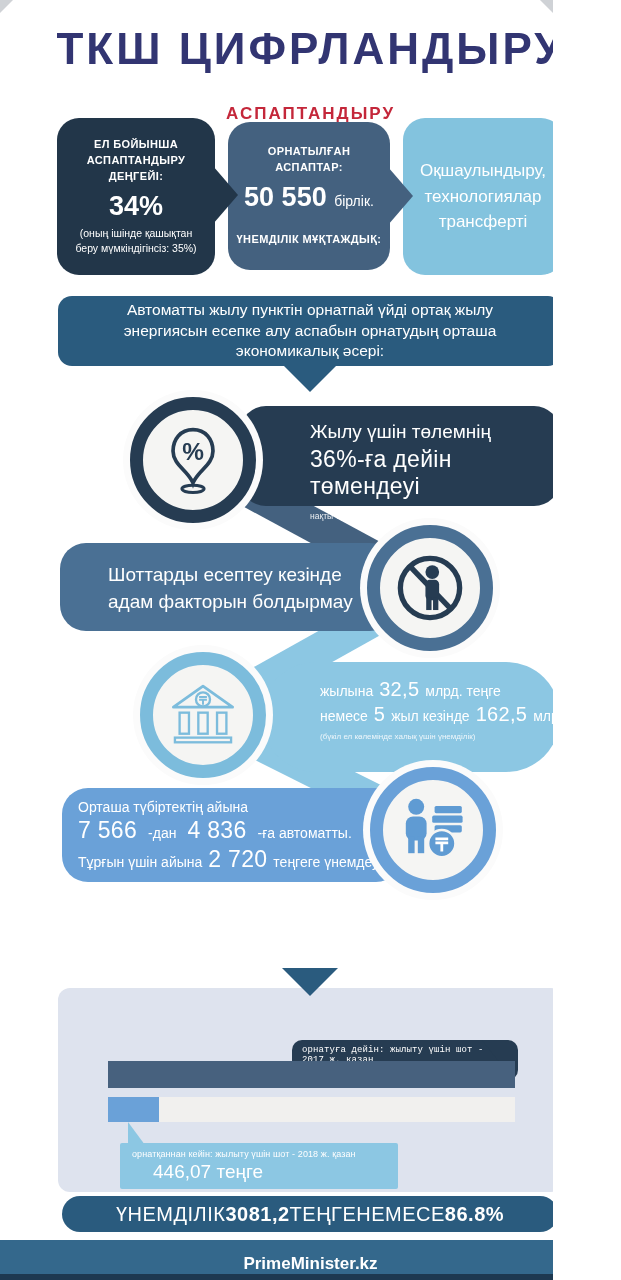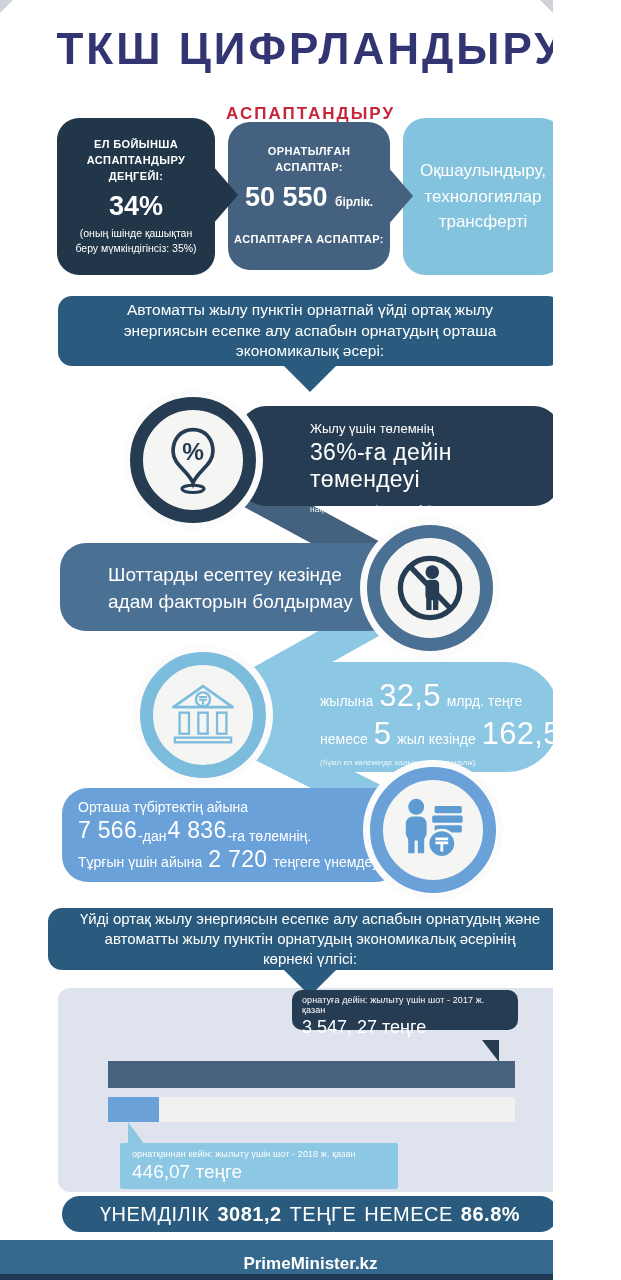--- a/index.html
+++ b/index.html
@@ -21,21 +21,21 @@
   
   .tbox{border-radius:22px;color:#fff;z-index:2;}
   .tbox1{left:57px;top:118px;width:158px;height:157px;background:#223649;
          display:flex;flex-direction:column;justify-content:center;align-items:center;text-align:center;padding:0 10px;box-sizing:border-box;}
   .tbox2{left:228px;top:122px;width:162px;height:148px;background:#44617f;
          display:flex;flex-direction:column;justify-content:space-evenly;text-align:center;padding:8px 6px;box-sizing:border-box;}
   .tbox3{left:403px;top:118px;width:160px;height:157px;background:#83c3de;
          display:flex;align-items:center;justify-content:center;text-align:center;padding:0 14px;box-sizing:border-box;}
   .tbox-label{font-size:11px;font-weight:700;letter-spacing:.4px;line-height:1.45;}
   .tbox-value{font-size:27px;font-weight:700;margin:6px 0 4px;}
-  .tbox-value .unit{font-size:12px;font-weight:700;}
+  .tbox-value .unit{font-size:14px;font-weight:400;}
   .tbox-note{font-size:10.5px;line-height:1.4;}
   .tbox3-text{font-size:17px;line-height:1.5;}
   .arrow-right{width:0;height:0;z-index:3;}
   .ar1{left:213px;top:166px;border-top:29px solid transparent;border-bottom:29px solid transparent;border-left:25px solid #223649;}
   .ar2{left:388px;top:167px;border-top:29px solid transparent;border-bottom:29px solid transparent;border-left:25px solid #44617f;}
 
   
   .banner{background:#2a5b7e;border-radius:14px;color:#fff;text-align:center;z-index:2;
           display:flex;align-items:center;justify-content:center;box-sizing:border-box;}
   .banner1{left:58px;top:296px;width:504px;height:70px;font-size:15.5px;line-height:1.35;padding:0 34px;}
@@ -55,53 +55,53 @@
   .circle{width:100px;height:100px;border-radius:50%;background:#f5f5f3;z-index:3;
           display:flex;align-items:center;justify-content:center;box-shadow:0 0 0 7px #fbfbfb;}
   .c1{left:130px;top:397px;border:13px solid #263c52;}
   .c2{left:367px;top:525px;border:13px solid #4a7094;}
   .c3{left:140px;top:652px;border:13px solid #7cbcdc;}
   .c4{left:370px;top:767px;border:13px solid #6aa1d8;}
 
   
   .bubble{color:#fff;z-index:2;box-sizing:border-box;}
   .b1{left:240px;top:406px;width:320px;height:100px;background:#263c52;border-radius:26px;padding:15px 18px 0 70px;}
-  .b1-line1{font-size:13px;}
+  .b1-line1{font-size:19px;}
   .b1-line2{font-size:23px;letter-spacing:.3px;margin-top:3px;}
   .b1-note{font-size:8.5px;opacity:.9;margin-top:11px;}
   .b2{left:60px;top:543px;width:336px;height:88px;background:#4a7094;border-radius:26px;padding:19px 16px 0 48px;font-size:19px;line-height:1.4;}
   .b3{left:262px;top:662px;width:298px;height:110px;background:#8cc7e3;border-radius:54px;padding:16px 14px 0 58px;}
   .row{display:flex;align-items:baseline;gap:6px;white-space:nowrap;}
   .sm{font-size:14px;}
-  .bg{font-size:31px;letter-spacing:.3px;}
+  .bg{font-size:20px;letter-spacing:.3px;}
   .b3 .row{margin-bottom:2px;}
   .b3-note{font-size:8px;opacity:.85;margin-top:6px;}
   .b4{left:62px;top:788px;width:340px;height:94px;background:#6aa1d8;border-radius:26px;padding:11px 10px 0 16px;}
   .b4 .row{margin-top:2px;}
   .b4 .bg{font-size:23px;}
-  .b4 .joined{gap:1px;align-items:flex-end;}
+  .b4 .joined{gap:11px;}
 
   
   .panel{left:58px;top:988px;width:505px;height:204px;background:#dee3ee;border-radius:12px;z-index:1;}
-  .tip1{left:292px;top:990px;width:226px;height:40px;background:#263c52;color:#fff;z-index:2;
-        padding:5px 8px 0 10px;box-sizing:border-box;border-radius:10px;}
+  .tip1{left:292px;top:1040px;width:226px;height:40px;background:#263c52;color:#fff;z-index:2;
+        padding:5px 8px 0 10px;box-sizing:border-box;border-radius:10px;font-family:Liberation Mono, monospace;}
   .tip-small{font-size:9px;letter-spacing:.1px;}
   .tip1 .tip-big{font-size:18px;margin-top:2px;}
   .tip1-pointer{left:482px;top:1040px;width:0;height:0;border-top:22px solid #263c52;border-left:17px solid transparent;z-index:2;}
   .bar-before{left:108px;top:1061px;height:27px;background:#47617e;z-index:2;}
   .bar-after-track{left:108px;top:1097px;width:407px;height:25px;background:#f1f0ee;z-index:2;}
   .bar-after-fill{left:0;top:0;height:25px;background:#6aa1d8;position:absolute;}
   .tip2-pointer{left:128px;top:1122px;width:0;height:0;border-bottom:23px solid #8cc7e3;border-right:17px solid transparent;z-index:2;}
   .tip2{left:120px;top:1143px;width:278px;height:46px;background:#8cc7e3;color:#fff;z-index:2;
         padding:6px 8px 0 12px;box-sizing:border-box;border-radius:2px;}
-  .tip2 .tip-big{font-size:19px;margin-top:2px;}
+  .tip2 .tip-big{font-size:19px;margin-top:2px;margin-left:21px;}
 
   
   .pill{left:62px;top:1196px;width:496px;height:36px;background:#2a5b7e;border-radius:18px;color:#fff;z-index:2;
-        display:flex;align-items:center;justify-content:center;gap:8px;font-size:20px;letter-spacing:.5px;}
+        display:flex;align-items:center;justify-content:center;font-size:20px;letter-spacing:.5px;}
   .pill b{font-weight:700;}
 
   
   .footer{left:0;top:1240px;width:621px;height:34px;background:#34688c;color:#fff;z-index:2;
           display:flex;align-items:flex-end;justify-content:center;font-size:17px;font-weight:700;}
   .bottom-strip{left:0;top:1274px;width:621px;height:6px;background:#1d3850;z-index:2;}
 </style>
 </head>
 <body>
 
@@ -121,21 +121,21 @@
 
   <div class="abs tbox tbox2">
     <div>
       <div class="tbox-label">ОРНАТЫЛҒАН АСПАПТАР:</div>
       <div class="tbox-value">
         <span>50 550</span>
         <span class="unit">бірлік.</span>
       </div>
     </div>
     <div>
-      <div class="tbox-label">АСПАПТАРҒА АСПАПТАР:</div>
+      <div class="tbox-label">ҮНЕМДІЛІК МҰҚТАЖДЫҚ:</div>
     </div>
   </div>
   <div class="abs arrow-right ar2"></div>
 
   <div class="abs tbox tbox3">
     <div class="tbox3-text">Оқшаулындыру, технологиялар трансферті</div>
   </div>
 
   <div class="abs banner banner1">Автоматты жылу пунктін орнатпай үйді ортақ жылу энергиясын есепке алу аспабын орнатудың орташа экономикалық әсері:</div>
   <div class="abs down-pointer dp1"></div>
@@ -198,21 +198,21 @@
       <rect x="14" y="79" width="72" height="6" fill="none" stroke="#7cbcdc" stroke-width="3"></rect>
     </svg>
   </div>
 
   <div class="abs bubble b4">
     <div class="sm">Орташа түбіртектің айына</div>
     <div class="row joined">
       <span class="bg">7 566</span>
       <span class="sm">-дан</span>
       <span class="bg">4 836</span>
-      <span class="sm">-ға төлемнің.</span>
+      <span class="sm">-ға автоматты.</span>
     </div>
     <div class="row">
       <span class="sm">Тұрғын үшін айына</span>
       <span class="bg">2 720</span>
       <span class="sm">теңгеге үнемдеу.</span>
     </div>
   </div>
   <div class="abs circle c4">
     <svg viewBox="0 0 100 100" width="80" height="80">
       <circle cx="29" cy="21" r="10" fill="#5f9bd3"></circle>
@@ -220,21 +220,20 @@
       <rect x="19" y="58" width="8" height="21" fill="#5f9bd3"></rect>
       <rect x="31" y="58" width="8" height="21" fill="#5f9bd3"></rect>
       <rect x="52" y="20" width="34" height="9" rx="2" fill="#5f9bd3"></rect>
       <rect x="49" y="32" width="38" height="9" rx="2" fill="#5f9bd3"></rect>
       <rect x="52" y="44" width="34" height="9" rx="2" fill="#5f9bd3"></rect>
       <circle cx="61" cy="67" r="17" fill="#5f9bd3" stroke="#f5f5f3" stroke-width="3"></circle>
       <path d="M53 61 H69 M53 66 H69 M61 66 V77" fill="none" stroke="#ffffff" stroke-width="3.5"></path>
     </svg>
   </div>
 
-  <div class="abs banner banner2">Үйді ортақ жылу энергиясын есепке алу аспабын орнатудың және автоматты жылу пунктін орнатудың экономикалық әсерінің көрнекі үлгісі:</div>
   <div class="abs down-pointer dp2"></div>
 
   <div class="abs panel"></div>
 
   <div class="abs tip1">
     <div class="tip-small">орнатуға дейін: жылыту үшін шот - 2017 ж. қазан</div>
     <div class="tip-big">3 547, 27 теңге</div>
   </div>
   <div class="abs tip1-pointer"></div>
 

